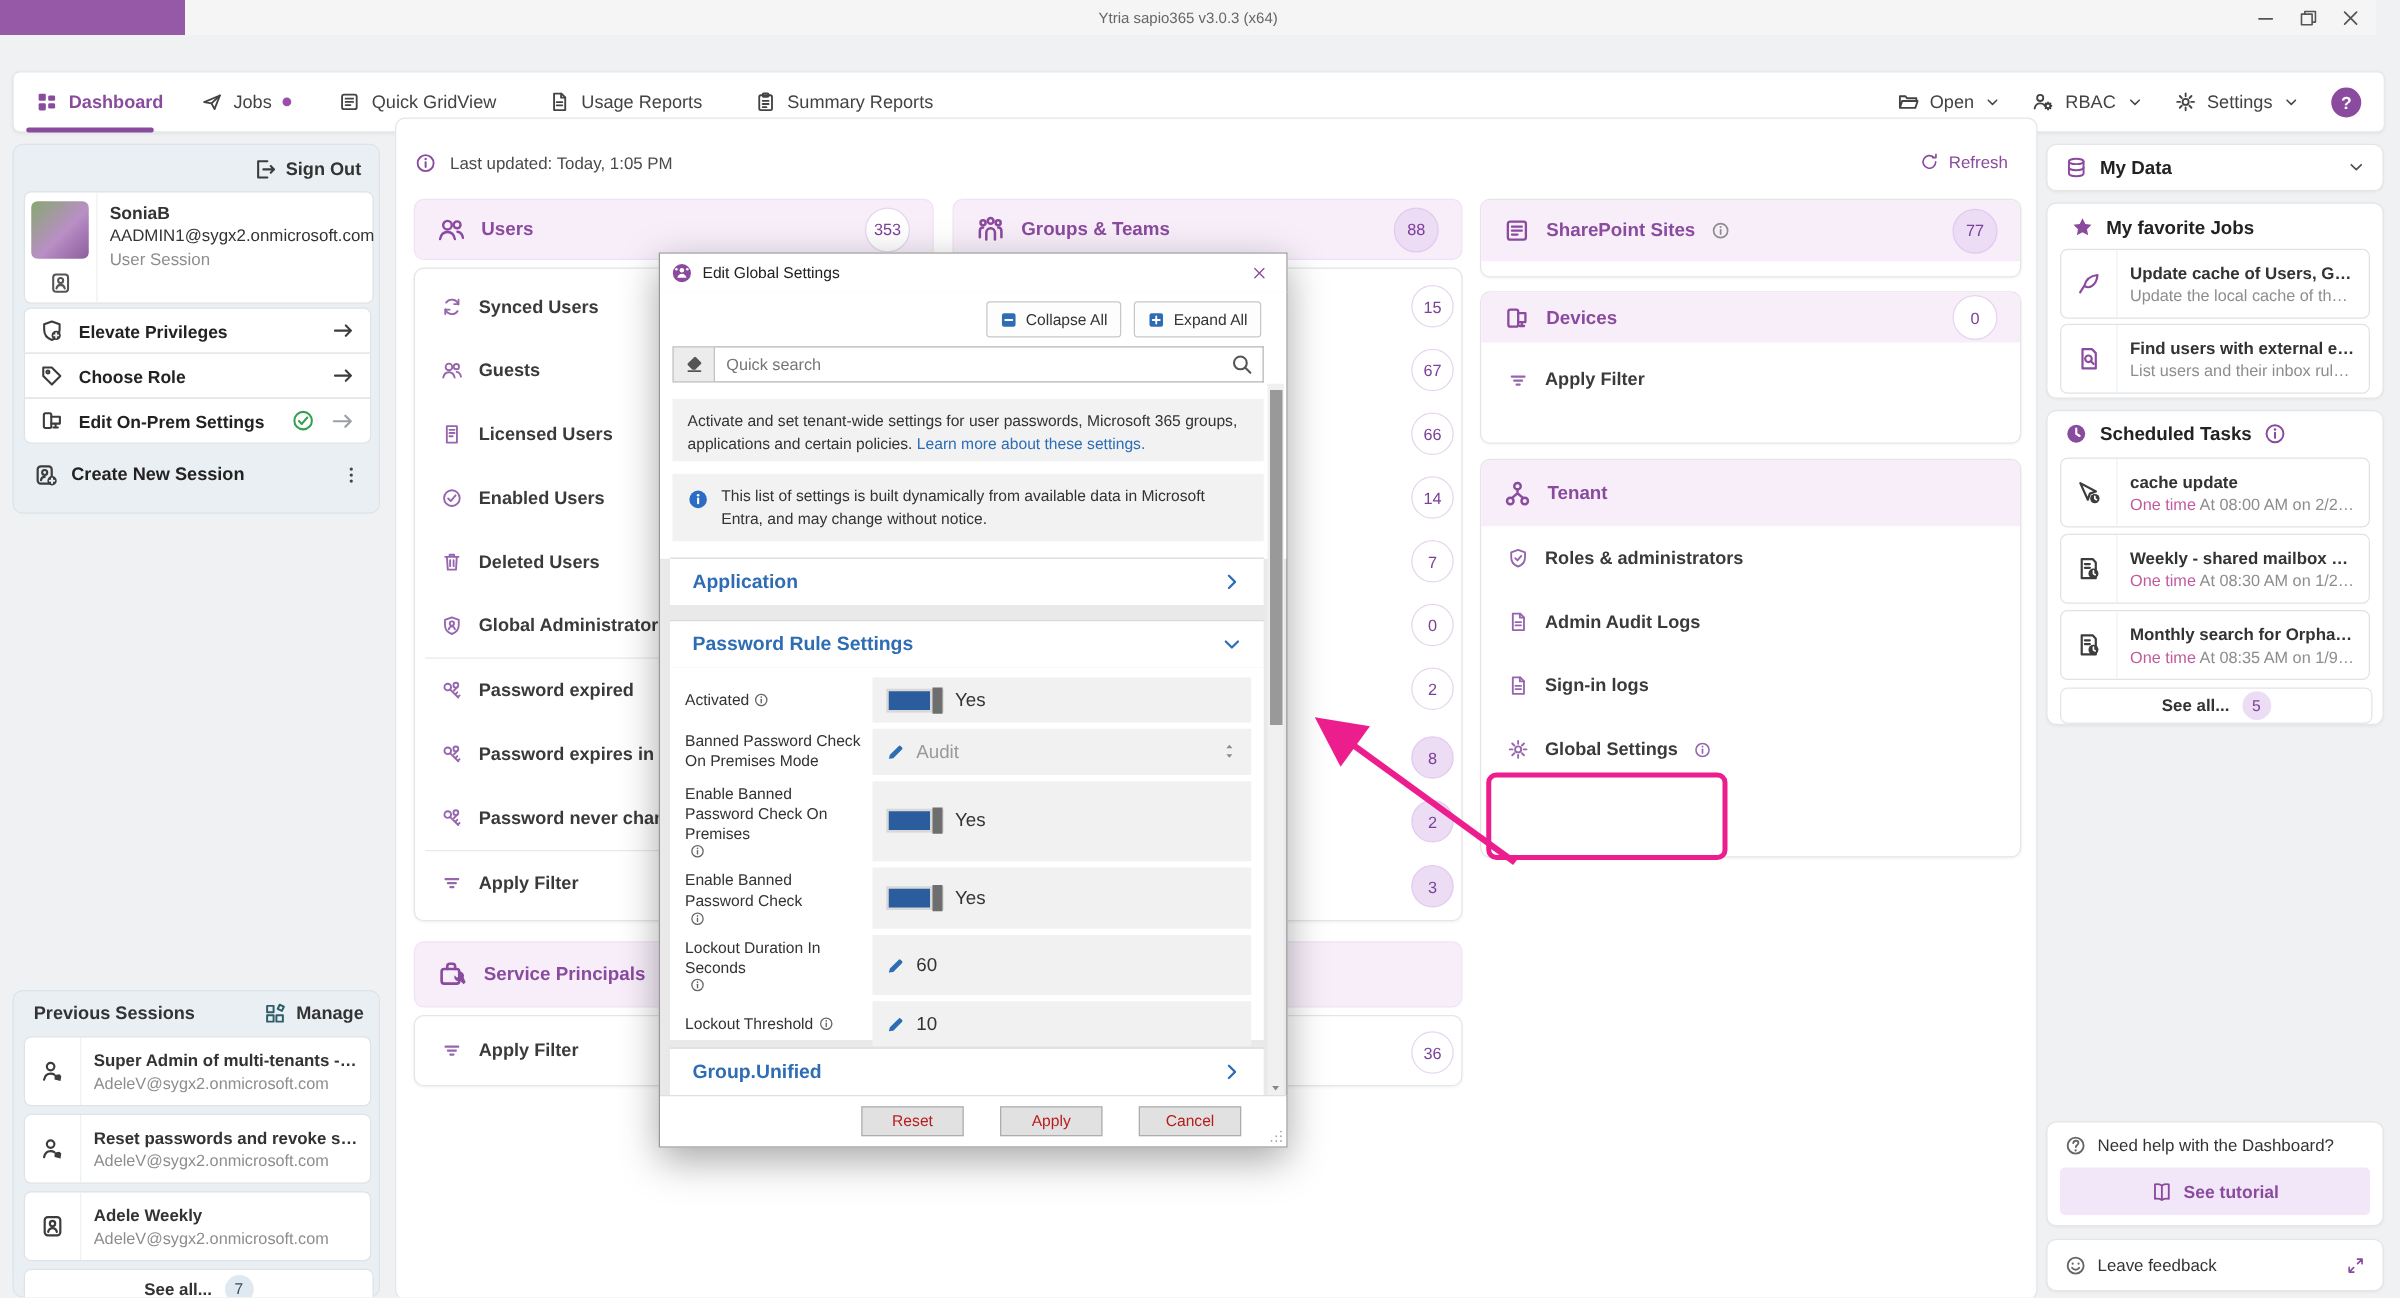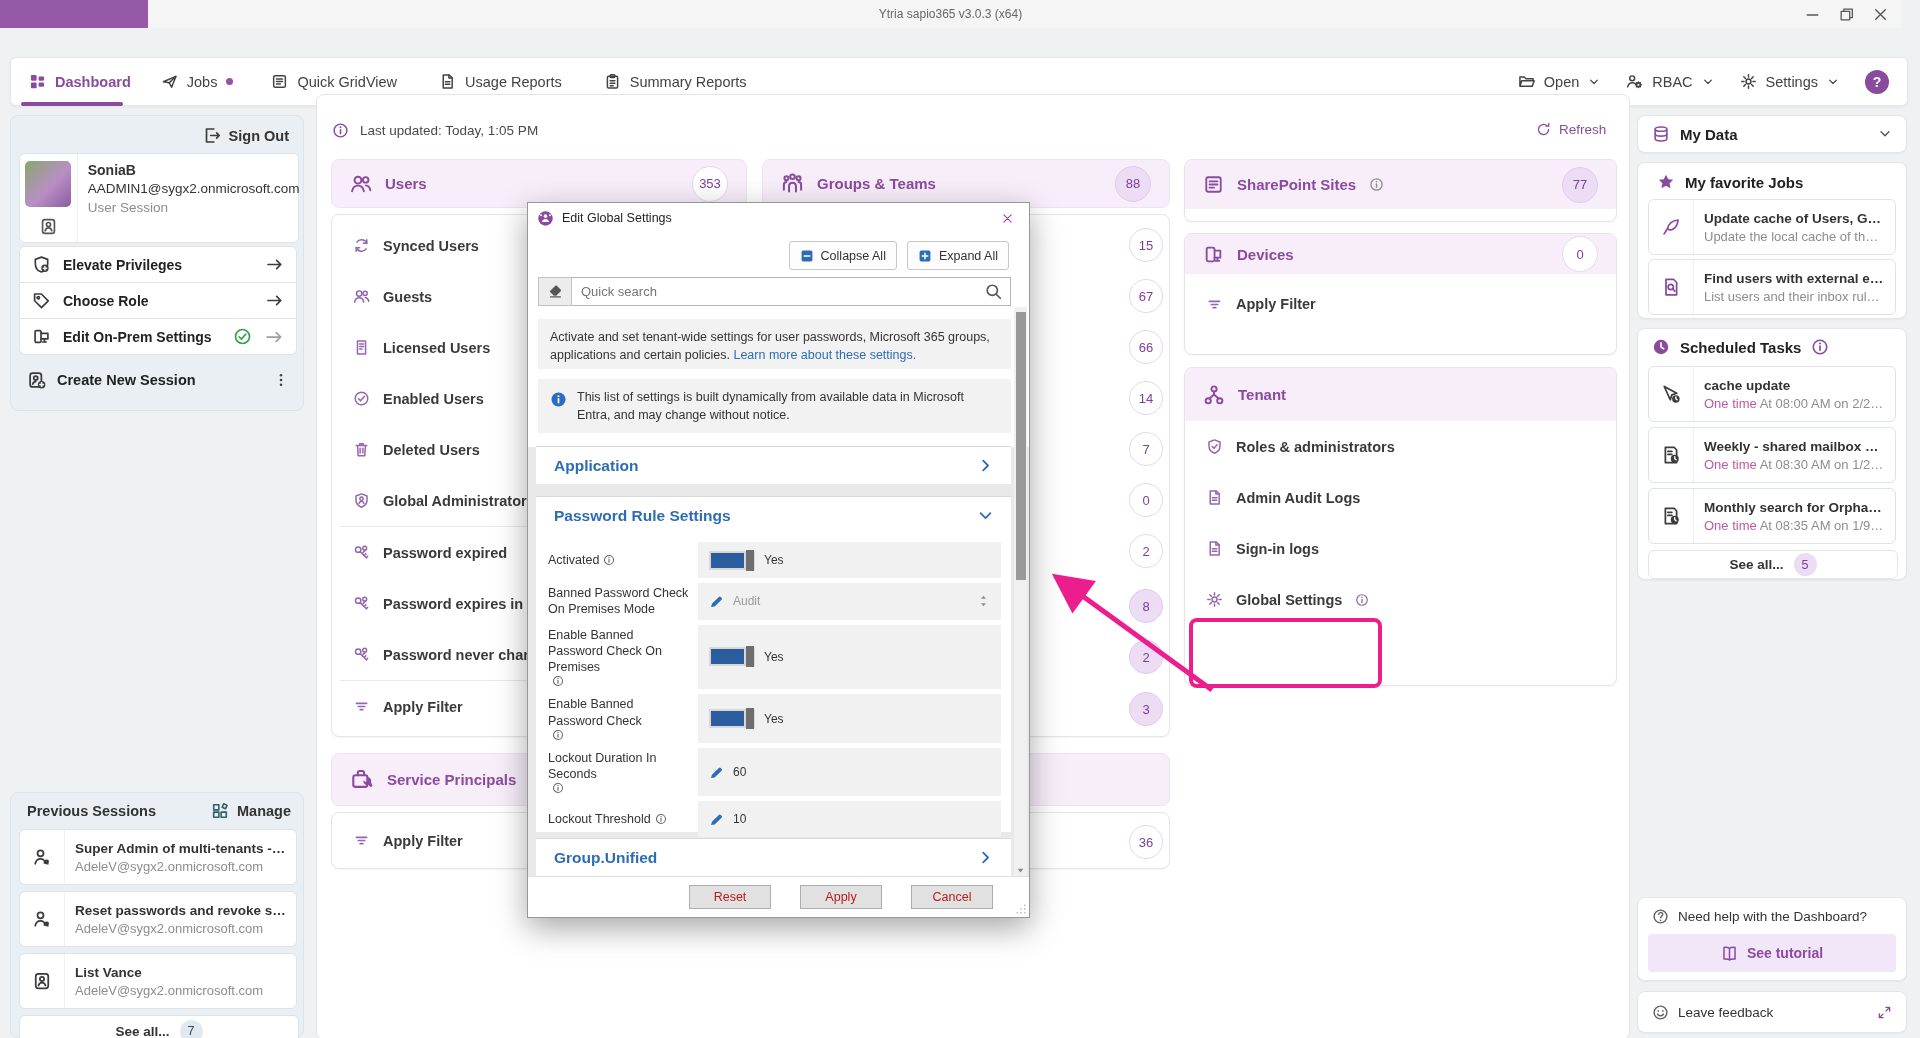--- a/index.html
+++ b/index.html
@@ -85,21 +85,21 @@
   .m-info{position:absolute;left:10px;right:18px;background:#f2f2f2;font-size:12.5px;color:#333;line-height:1.45;padding:9px 12px;box-sizing:border-box;display:flex;gap:10px;}
   .m-link{color:#2e6db4;}
   .m-band{position:absolute;left:8px;right:18px;height:37px;background:#fff;display:flex;align-items:center;justify-content:space-between;padding:0 18px;box-sizing:border-box;box-shadow:0 -1px 0 #d9d9d9;}
   .m-band .bt{color:#2e6db4;font-weight:bold;font-size:15.5px;}
   .m-band .ic{width:15px;height:15px;color:#2e6db4;}
   .rot90{transform:rotate(90deg);}
   .m-rows{position:absolute;left:8px;right:18px;top:331px;height:298px;background:#fff;padding:8px 10px 0 12px;box-sizing:border-box;}
   .m-row{display:flex;align-items:stretch;margin-bottom:5px;}
   .m-lab{width:150px;font-size:12.5px;color:#333;line-height:1.3;display:flex;align-items:center;flex-wrap:wrap;padding:2px 8px 2px 0;box-sizing:border-box;}
   .m-lab .info-ic{width:12px;height:12px;color:#666;margin-left:4px;}
-  .m-ctl{flex:1;background:#f1f1f1;display:flex;align-items:center;padding:0 11px;min-height:36px;gap:9px;font-size:12px;color:#333;}
+  .m-ctl{flex:1;background:#f1f1f1;display:flex;align-items:center;padding:0 11px;min-height:36px;gap:9px;font-size:15px;color:#333;}
   .m-ctl .pencil{width:15px;height:15px;color:#2e6db4;}
   .muted{color:#9a9a9a;}
   .tg{width:46px;height:19px;background:#d8d8d8;position:relative;display:inline-block;flex:none;}
   .tg-fill{position:absolute;left:2px;top:2px;width:33px;height:15px;background:#2b5c9e;}
   .tg-knob{position:absolute;left:37px;top:-1px;width:8px;height:21px;background:#6e6e6e;}
   .spin{margin-left:auto;width:13px;height:16px;color:#8a8a8a;}
   .m-foot{position:absolute;left:0;right:0;bottom:0;height:40px;background:#fff;border-top:1px solid #e0e0e0;display:flex;align-items:center;justify-content:flex-end;gap:29px;padding-right:36px;}
   .win-btn{width:82px;height:24px;background:#e1e1e1;border:1px solid #adadad;font-size:12.5px;color:#b91c1c;display:flex;align-items:center;justify-content:center;font-family:inherit;}
   .m-scroll{position:absolute;right:2px;top:104px;width:13px;height:572px;background:#f0f0f0;}
   .m-thumb{position:absolute;left:1.5px;top:5px;width:10px;height:268px;background:#999;}
@@ -392,21 +392,21 @@
       <div class="mini-ic">
           <span class="ic">
             <svg viewBox="0 0 16 16" fill="none" stroke="currentColor" stroke-width="1.4" stroke-linecap="round" stroke-linejoin="round">
               <rect x="3" y="2.2" width="10" height="11.6" rx="2"></rect>
               <circle cx="8" cy="6.3" r="1.7"></circle>
               <path d="M5.2 11.6c.4-1.6 1.4-2.4 2.8-2.4s2.4.8 2.8 2.4"></path>
             </svg>
           </span>
         </div>
       <div class="mini-tx">
-        <div class="mini-title">List Vance</div>
+        <div class="mini-title">Adele Weekly</div>
         <div class="mini-sub">AdeleV@sygx2.onmicrosoft.com</div>
       </div>
     </div>
     <div class="seeall" style="left:8px;top:222px;width:278px;height:30px;">
       <span>See all...</span>
       <span class="cnt-badge">7</span>
     </div>
   </div>
 
   <div class="main-panel"></div>

